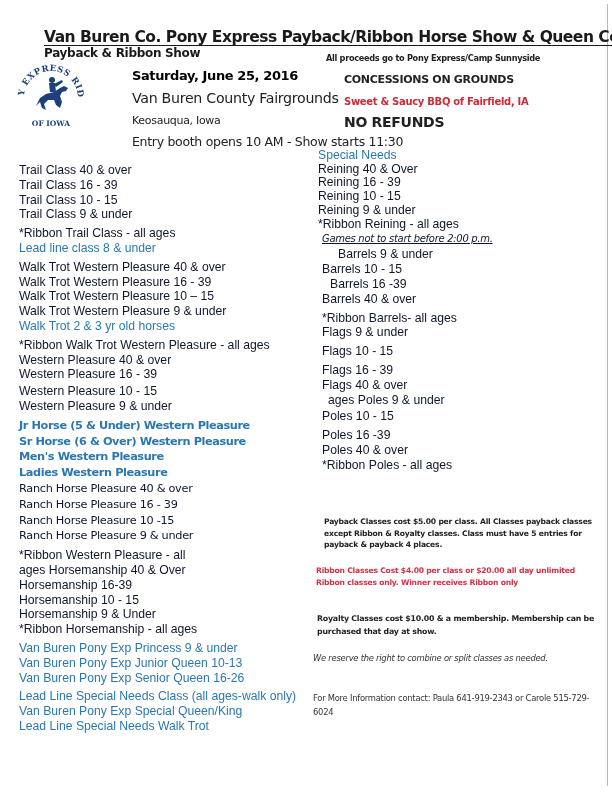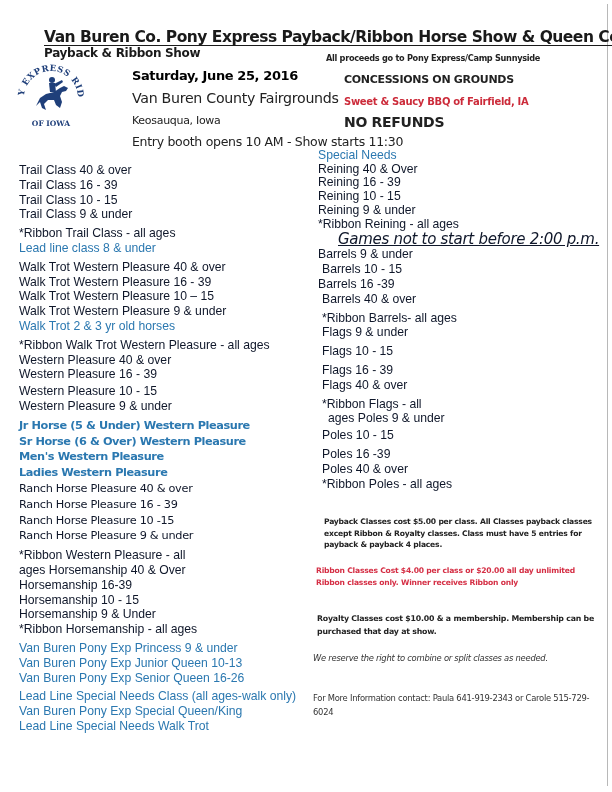--- a/index.html
+++ b/index.html
@@ -20,21 +20,21 @@
     .col-left { left:19px; top:163px; }
     .col-right { left:318px; top:149px; }
     .line { font-size:12.2px; line-height:14.8px; white-space:nowrap; }
     .black { color:#0f172a; }
     .red { color:#0f172a; }
     .blue { color:#2b78b0; }
     .cal { font-family:"DejaVu Sans", sans-serif; font-size:11.3px; letter-spacing:-0.3px; }
     .calb { font-family:"DejaVu Sans", sans-serif; font-size:11.3px; letter-spacing:-0.4px; font-weight:bold; }
     .gap { margin-top:4px; }
     .gapsm { margin-top:2px; }
-    .games { font-family:"DejaVu Sans", sans-serif; font-style:italic; text-decoration:underline; font-size:15px; letter-spacing:-0.3px; margin-left:20px; }
+    .games { font-family:"DejaVu Sans", sans-serif; font-style:italic; text-decoration:underline; font-size:10px; letter-spacing:-0.3px; margin-left:4px; }
     .info { font-family:"DejaVu Sans", sans-serif; font-size:7.6px; line-height:11.6px; letter-spacing:-0.2px; font-weight:bold; color:#222; width:290px; white-space:normal; }
     .info.red { color:#d52f45; }
     .info2 { font-family:"DejaVu Sans", sans-serif; font-size:8.4px; line-height:14px; letter-spacing:-0.25px; color:#333; width:290px; white-space:normal; }
     .info2.it { font-style:italic; }
     .vline { position:absolute; left:607px; top:4px; width:1px; height:782px; background:#b8b8b8; }
   </style>
 </head>
 <body>
 
 <div class="vline"></div>
@@ -110,30 +110,29 @@
 </div>
 
 <div class="col col-right">
   <div class="line blue" style="line-height:13.5px">Special Needs</div>
   <div class="line black" style="line-height:13.8px">Reining 40 &amp; Over</div>
   <div class="line black" style="line-height:13.8px">Reining 16 - 39</div>
   <div class="line black" style="line-height:13.8px">Reining 10 - 15</div>
   <div class="line black" style="line-height:13.8px">Reining 9 &amp; under</div>
   <div class="line red" style="line-height:13.8px">*Ribbon Reining - all ages</div>
   <div class="line black games" style="line-height:16px">Games not to start before 2:00 p.m.</div>
-  <div class="line black" style="margin-left:0">Barrels 9 &amp; under</div>
+  <div class="line black" style="margin-left:20px">Barrels 9 &amp; under</div>
   <div class="line black" style="margin-left:4px">Barrels 10 - 15</div>
-  <div class="line black" style="margin-left:0">Barrels 16 -39</div>
+  <div class="line black" style="margin-left:12px">Barrels 16 -39</div>
   <div class="line black" style="margin-left:4px">Barrels 40 &amp; over</div>
   <div class="line red gap" style="margin-left:4px">*Ribbon Barrels- all ages</div>
   <div class="line black" style="margin-left:4px">Flags 9 &amp; under</div>
   <div class="line black gap" style="margin-left:4px">Flags 10 - 15</div>
   <div class="line black gap" style="margin-left:4px">Flags 16 - 39</div>
   <div class="line black" style="margin-left:4px">Flags 40 &amp; over</div>
-  <div class="line red gap" style="margin-left:4px">*Ribbon Flags - all</div>
   <div class="line" style="margin-left:10px"><span class="red">ages</span><span class="black"> Poles 9 &amp; under</span></div>
   <div class="line black gapsm" style="margin-left:4px">Poles 10 - 15</div>
   <div class="line black gap" style="margin-left:4px">Poles 16 -39</div>
   <div class="line black" style="margin-left:4px">Poles 40 &amp; over</div>
   <div class="line red" style="margin-left:4px">*Ribbon Poles - all ages</div>
 </div>
 
 <div class="abs info" style="left:316px; top:516px;margin-left:8px;">Payback Classes cost $5.00 per class. All Classes payback classes except Ribbon &amp; Royalty classes. Class must have 5 entries for payback &amp; payback 4 places.</div>
 <div class="abs info red" style="left:316px; top:565px;">Ribbon Classes Cost $4.00 per class or $20.00 all day unlimited Ribbon classes only. Winner receives Ribbon only</div>
 <div class="abs info" style="left:317px; top:613px; font-size:7.8px; line-height:12.5px; width:285px;">Royalty Classes cost $10.00 &amp; a membership. Membership can be purchased that day at show.</div>

